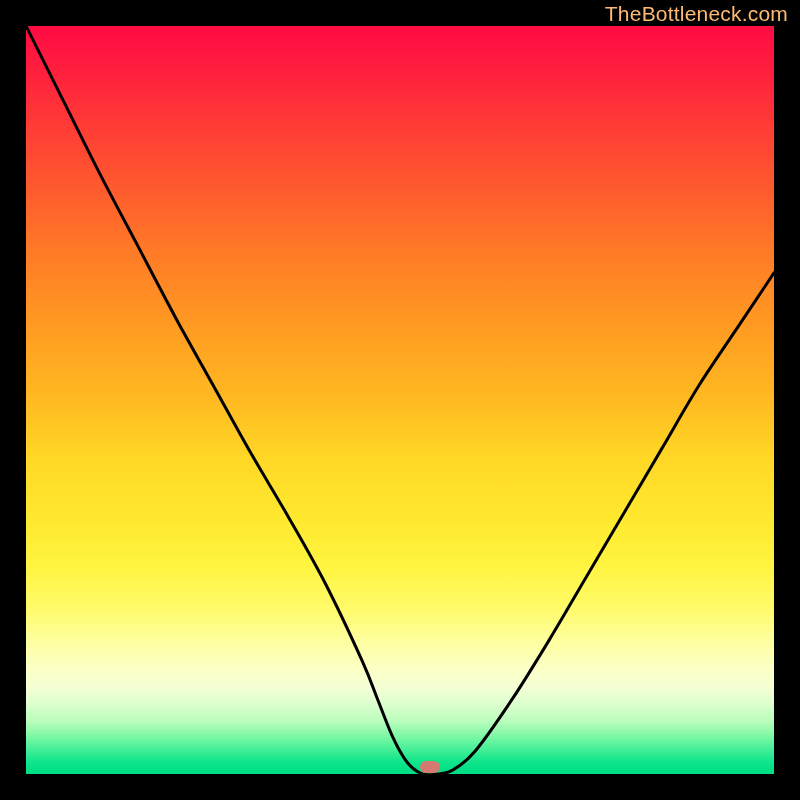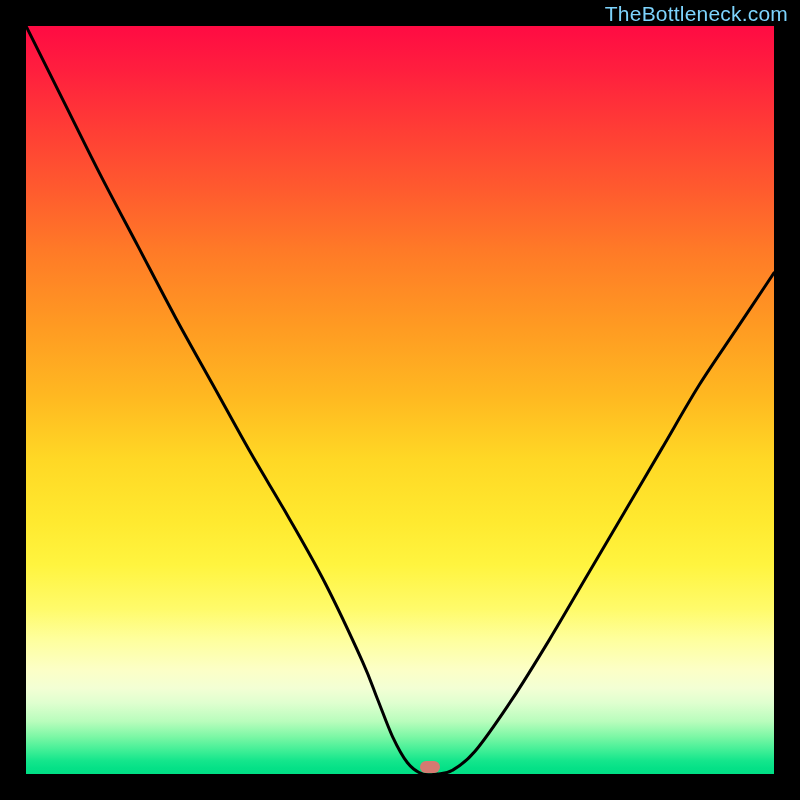--- a/index.html
+++ b/index.html
@@ -48,21 +48,21 @@
       #00df85 100%
     );
     overflow: hidden;
   }
   .watermark {
     position: absolute;
     top: 2px;
     right: 12px;
     font-family: Arial, Helvetica, sans-serif;
     font-size: 21px;
-    color: #7dd3fc;
+    color: #fdba74;
     letter-spacing: 0.2px;
   }
   svg.curve {
     position: absolute;
     left: 0;
     top: 0;
     width: 748px;
     height: 748px;
   }
   .marker {

